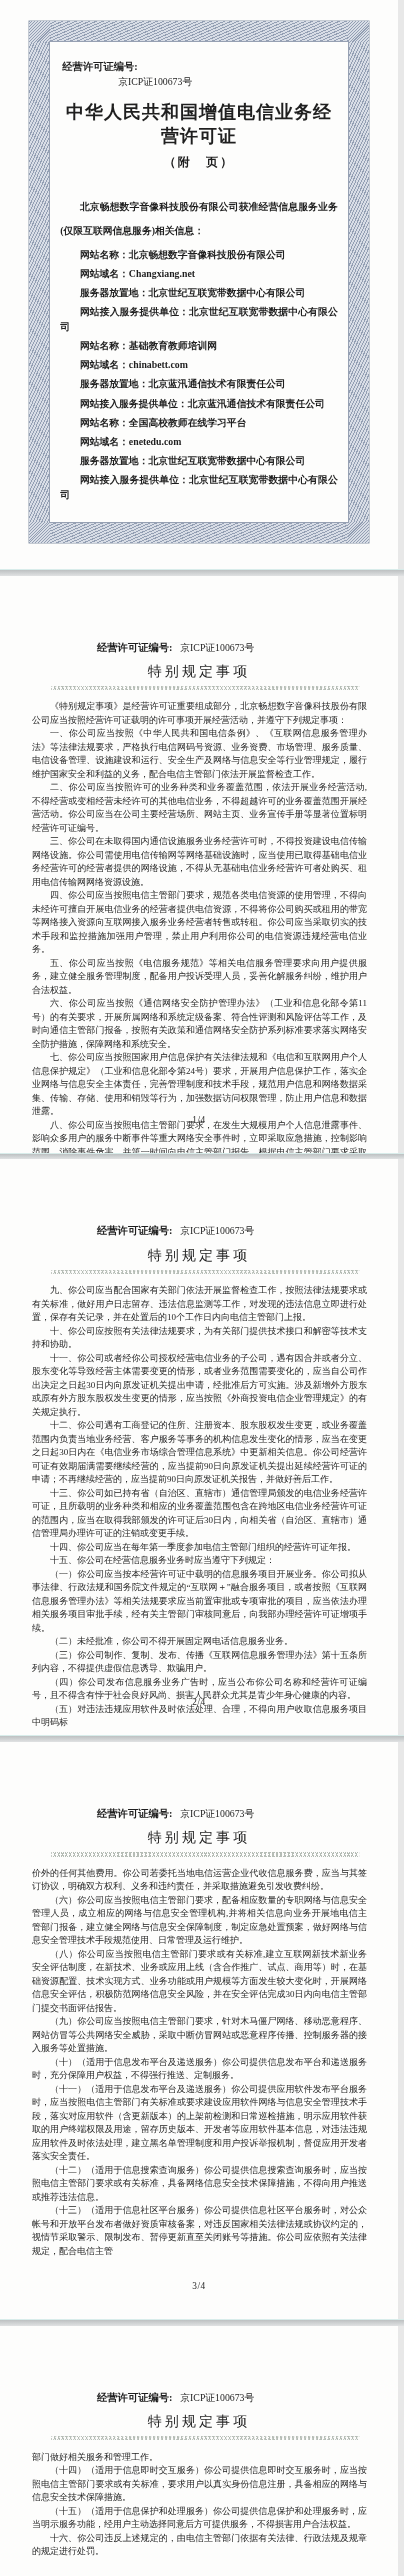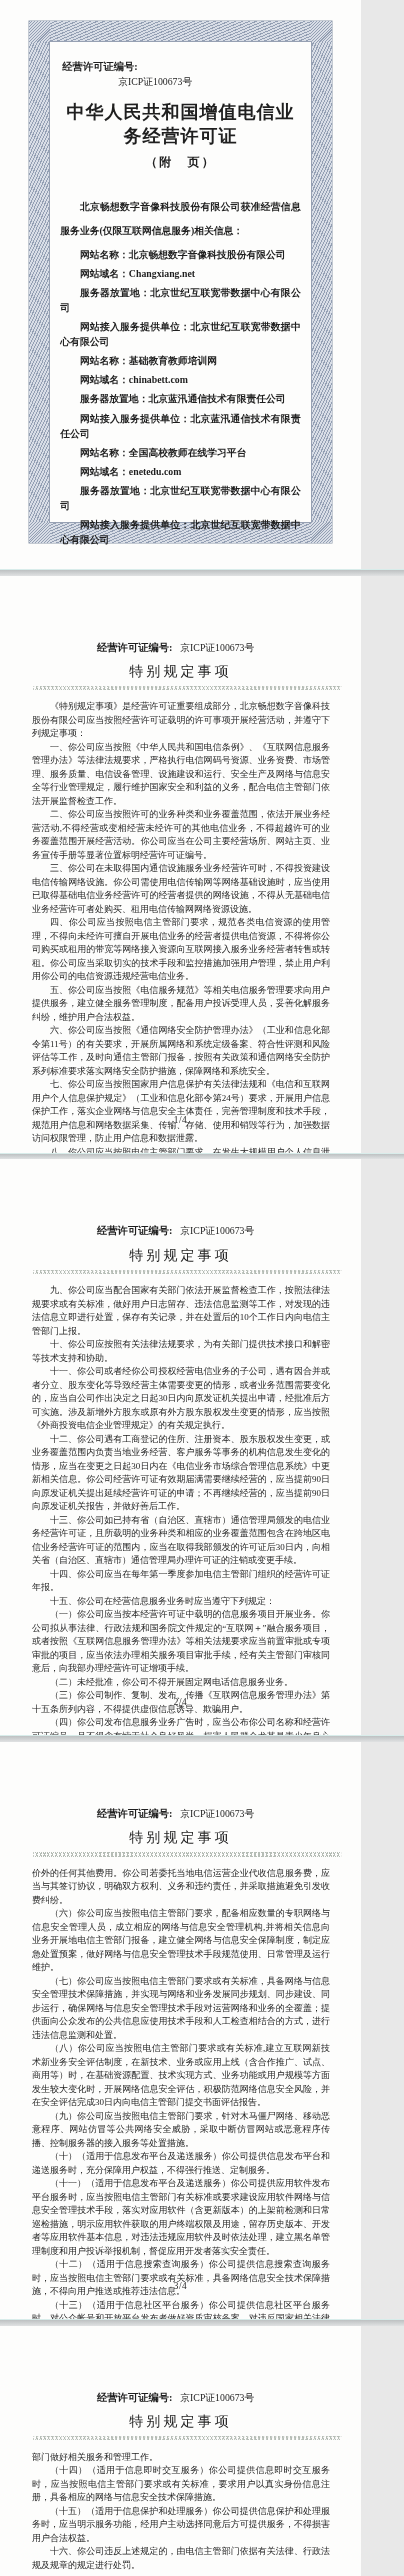--- a/index.html
+++ b/index.html
@@ -5,21 +5,21 @@
   html,body{margin:0;padding:0;}
   body{
     width:405px;
     background:#e8e8e8;
     font-family:"Liberation Serif","DejaVu Serif",serif;
     color:#1f1f1f;
   }
   .stage{width:405px;}
   .page{
     position:relative;
-    width:361px;
+    width:398px;
     background:#fdfdfc;
     overflow:hidden;
     box-sizing:border-box;
   }
   .p1{height:569px;}
   .p2{height:577px;}
   .p3{height:576px;}
   .p4{height:577px;}
   .p5{height:549px;}
   .page-divider{
@@ -165,21 +165,20 @@
   <section class="page p4">
     <div class="spec-header">
       <span class="lbl">经营许可证编号:</span>
       <span class="no">京ICP证100673号</span>
     </div>
     <h2 class="spec-title">特别规定事项</h2>
     <div class="wavy"></div>
     <div class="spec-body">
         <p class="cont">价外的任何其他费用。你公司若委托当地电信运营企业代收信息服务费，应当与其签订协议，明确双方权利、义务和违约责任，并采取措施避免引发收费纠纷。</p>
         <p>（六）你公司应当按照电信主管部门要求，配备相应数量的专职网络与信息安全管理人员，成立相应的网络与信息安全管理机构,并将相关信息向业务开展地电信主管部门报备，建立健全网络与信息安全保障制度，制定应急处置预案，做好网络与信息安全管理技术手段规范使用、日常管理及运行维护。</p>
-        <p>（七）你公司应当按照电信主管部门要求或有关标准，具备网络与信息安全管理技术保障措施，并实现与网络和业务发展同步规划、同步建设、同步运行，确保网络与信息安全管理技术手段对运营网络和业务的全覆盖；提供面向公众发布的公共信息应使用技术手段和人工检查相结合的方式，进行违法信息监测和处置。</p>
         <p>（八）你公司应当按照电信主管部门要求或有关标准,建立互联网新技术新业务安全评估制度，在新技术、业务或应用上线（含合作推广、试点、商用等）时，在基础资源配置、技术实现方式、业务功能或用户规模等方面发生较大变化时，开展网络信息安全评估，积极防范网络信息安全风险，并在安全评估完成30日内向电信主管部门提交书面评估报告。</p>
         <p>（九）你公司应当按照电信主管部门要求，针对木马僵尸网络、移动恶意程序、网站仿冒等公共网络安全威胁，采取中断仿冒网站或恶意程序传播、控制服务器的接入服务等处置措施。</p>
         <p>（十）（适用于信息发布平台及递送服务）你公司提供信息发布平台和递送服务时，充分保障用户权益，不得强行推送、定制服务。</p>
         <p>（十一）（适用于信息发布平台及递送服务）你公司提供应用软件发布平台服务时，应当按照电信主管部门有关标准或要求建设应用软件网络与信息安全管理技术手段，落实对应用软件（含更新版本）的上架前检测和日常巡检措施，明示应用软件获取的用户终端权限及用途，留存历史版本、开发者等应用软件基本信息，对违法违规应用软件及时依法处理，建立黑名单管理制度和用户投诉举报机制，督促应用开发者落实安全责任。</p>
         <p>（十二）（适用于信息搜索查询服务）你公司提供信息搜索查询服务时，应当按照电信主管部门要求或有关标准，具备网络信息安全技术保障措施，不得向用户推送或推荐违法信息。</p>
         <p>（十三）（适用于信息社区平台服务）你公司提供信息社区平台服务时，对公众帐号和开放平台发布者做好资质审核备案，对违反国家相关法律法规或协议约定的，视情节采取警示、限制发布、暂停更新直至关闭账号等措施。你公司应依照有关法律规定，配合电信主管</p>
       </div>
     <div class="page-no">3/4</div>
   </section>
 

